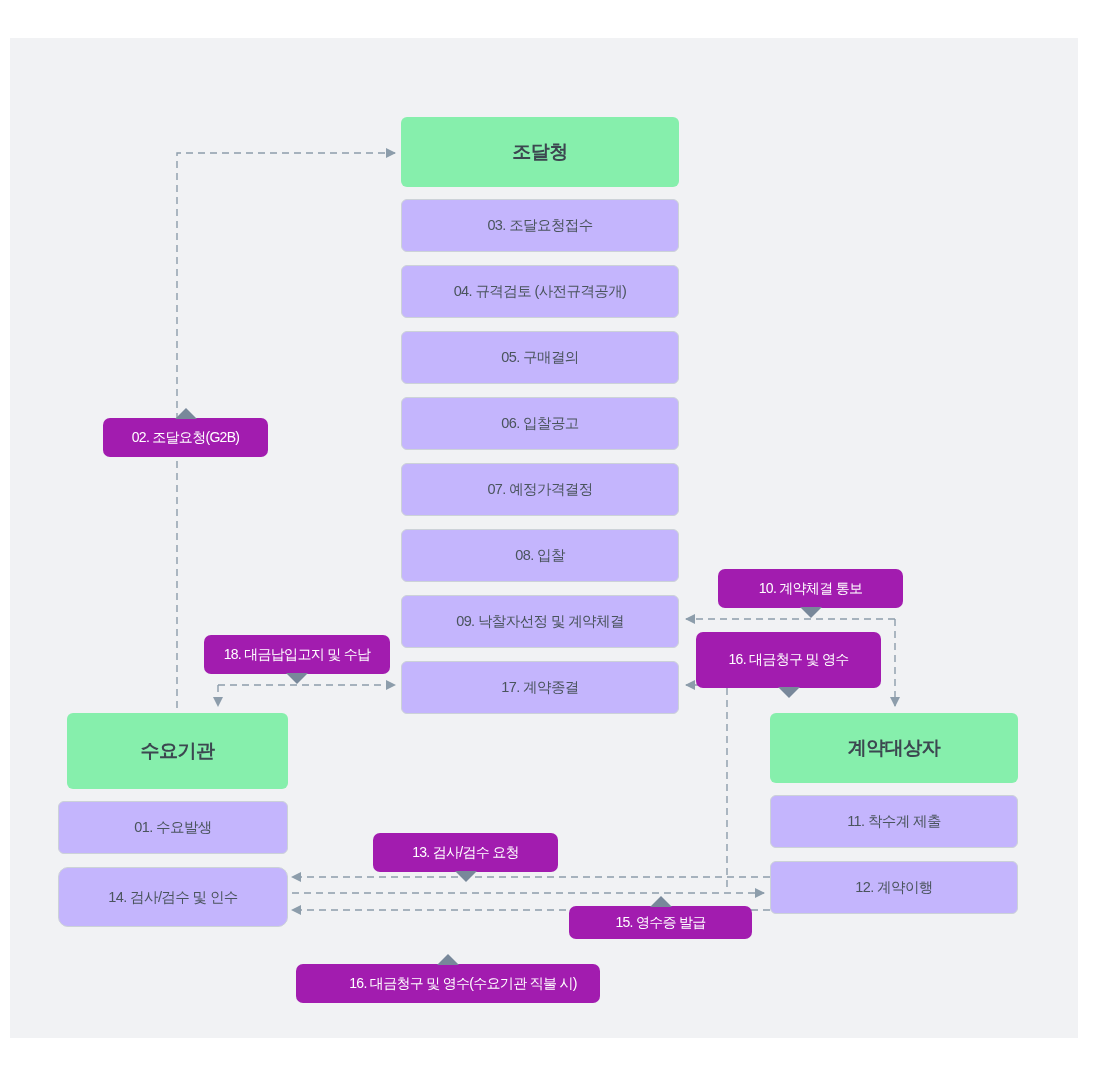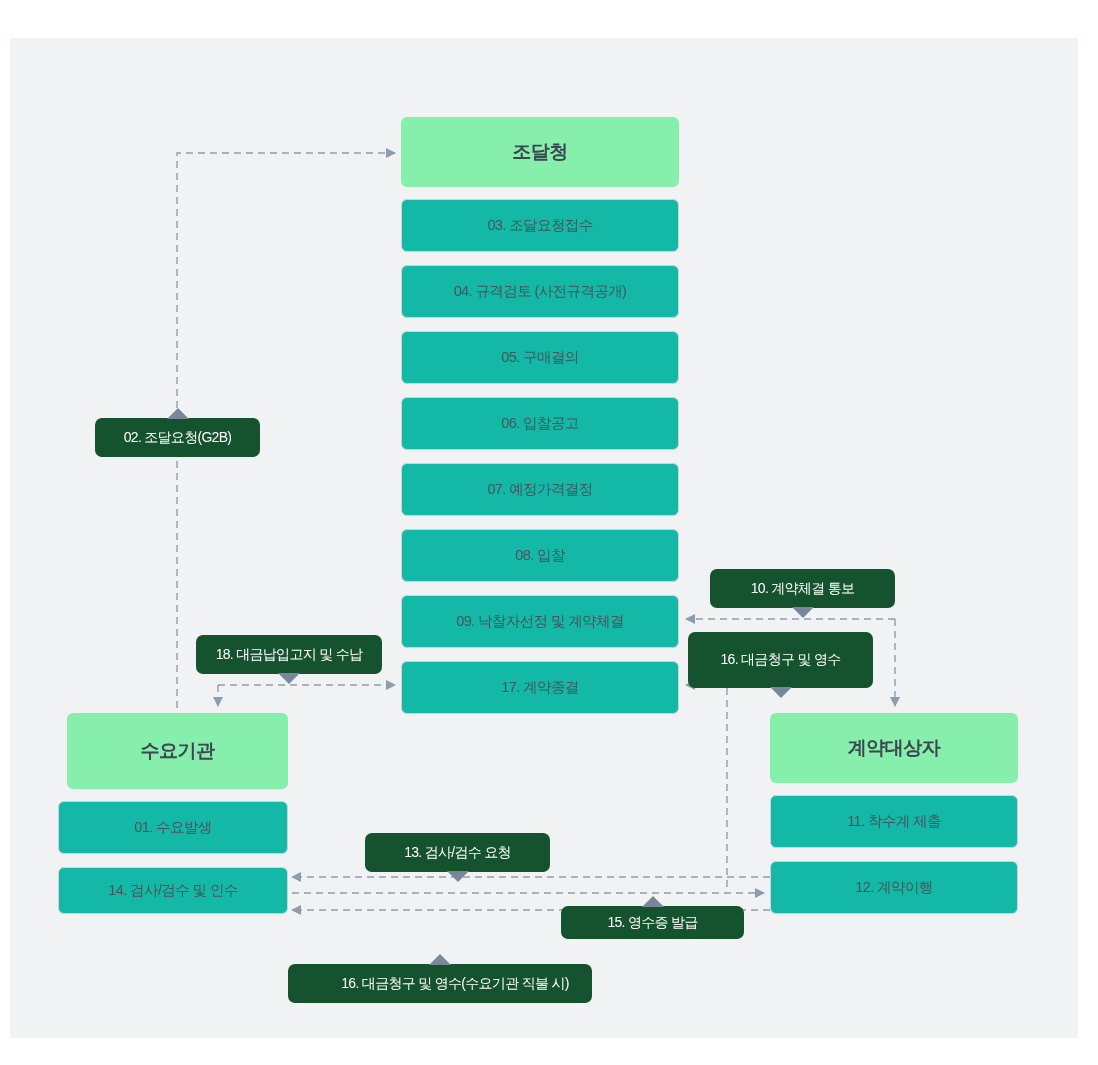--- a/index.html
+++ b/index.html
@@ -12,29 +12,30 @@
   #panel{position:absolute;left:10px;top:38px;width:1068px;height:1000px;background:#f1f2f4;}
   #svg-layer{position:absolute;left:0;top:0;width:1098px;height:1065px;pointer-events:none;}
 
   .col{position:absolute;}
   .hdr{
     box-sizing:border-box;border-radius:6px;background:#86efac;
     display:flex;align-items:center;justify-content:center;
     color:#3c4750;font-weight:bold;font-size:19px;letter-spacing:-0.5px;
   }
   .step{
-    box-sizing:border-box;border-radius:6px;background:#14b8a6;border:1px solid #ccd2d8;
+    box-sizing:border-box;border-radius:6px;background:#c4b5fd;border:1px solid #ccd2d8;
     display:flex;align-items:center;justify-content:center;
     color:#4a545d;font-size:14.5px;letter-spacing:-0.6px;
   }
   .badge{
-    position:absolute;box-sizing:border-box;border-radius:7px;background:#14532d;
+    position:absolute;box-sizing:border-box;border-radius:7px;background:#a21caf;
     display:flex;align-items:center;justify-content:center;
     color:#ffffff;font-size:14px;letter-spacing:-0.7px;white-space:nowrap;
     padding:0 16px;
+    margin-left:8px;
   }
   .badge .tip{
     position:absolute;width:0;height:0;border-left:11px solid transparent;
     border-right:11px solid transparent;
   }
   .badge .tip.down{bottom:-10px;left:50%;margin-left:-11px;border-top:11px solid #78889a;}
   .badge .tip.up{top:-10px;left:50%;margin-left:-11px;border-bottom:11px solid #78889a;}
 </style>
 </head>
 <body>
@@ -82,21 +83,21 @@
     <div class="step" style="height:53px;margin-bottom:13px;">06. 입찰공고</div>
     <div class="step" style="height:53px;margin-bottom:13px;">07. 예정가격결정</div>
     <div class="step" style="height:53px;margin-bottom:13px;">08. 입찰</div>
     <div class="step" style="height:53px;margin-bottom:13px;">09. 낙찰자선정 및 계약체결</div>
     <div class="step" style="height:53px;">17. 계약종결</div>
   </div>
 
   <div class="col" style="left:58px;top:713px;width:230px;">
     <div class="hdr" style="height:76px;margin-bottom:12px;margin-left:9px;">수요기관</div>
     <div class="step" style="height:53px;margin-bottom:13px;">01. 수요발생</div>
-    <div class="step" style="height:47px;">14. 검사/검수 및 인수</div>
+    <div class="step" style="height:60px;border-radius:10px;">14. 검사/검수 및 인수</div>
   </div>
 
   <div class="col" style="left:770px;top:713px;width:248px;">
     <div class="hdr" style="height:70px;margin-bottom:12px;">계약대상자</div>
     <div class="step" style="height:53px;margin-bottom:13px;">11. 착수계 제출</div>
     <div class="step" style="height:53px;">12. 계약이행</div>
   </div>
 
   <div class="badge" style="left:95px;top:418px;width:165px;height:39px;">
     <span class="tip up"></span>

